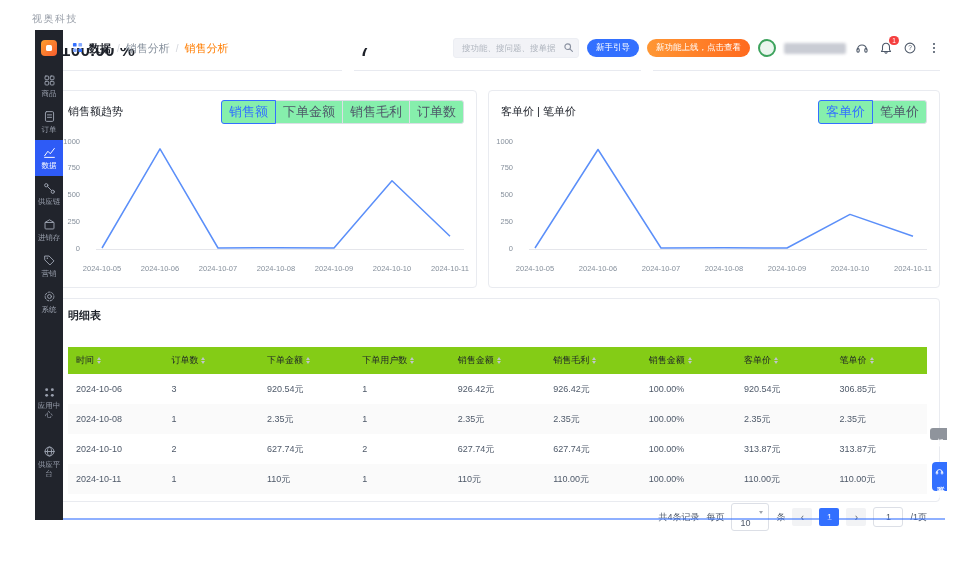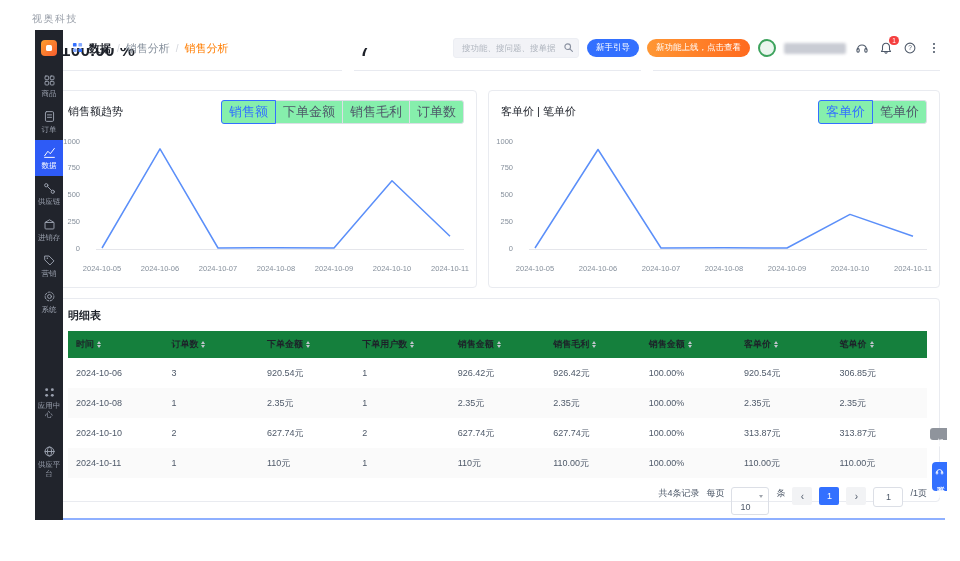--- a/index.html
+++ b/index.html
@@ -68,31 +68,31 @@
   .ylab{width:28px;position:relative;flex:none}
   .ylab span{position:absolute;right:16px;transform:translateY(-50%);font-size:7.5px;color:#86909c}
   .plot-area{flex:1;position:relative;border-bottom:1px solid #e5e6eb}
   .plot-area svg{position:absolute;left:0;top:0}
   .xlabs-row{display:flex;height:16px;margin-top:12px}
   .xlab-spacer{width:28px;flex:none}
   .xlabs{flex:1;position:relative}
   .xlabs span{position:absolute;top:2px;transform:translateX(-50%);font-size:7.5px;color:#86909c;white-space:nowrap}
   
   .table-card{position:absolute;left:55px;right:20px;top:298px;height:204px;padding:9px 12px;box-sizing:border-box}
-  .table-title{font-size:11px;font-weight:700;color:#1d2129;margin-bottom:8px}
+  .table-title{font-size:11px;font-weight:700;color:#1d2129;margin-bottom:24px}
   table.detail-table{width:100%;border-collapse:collapse;table-layout:fixed}
-  .detail-table th{background:#15803d;font-size:9px;color:#1d2129;font-weight:700;text-align:left;
+  .detail-table th{background:#84cc16;font-size:9px;color:#1d2129;font-weight:400;text-align:left;
                    padding:7px 8px;white-space:nowrap;overflow:hidden;cursor:pointer}
   .detail-table td{font-size:9px;color:#4e5969;padding:8.5px 8px;white-space:nowrap;overflow:hidden}
   .detail-table tbody tr:nth-child(even){background:#fafafa}
   .sort{display:inline-flex;flex-direction:column;vertical-align:middle;margin-left:3px}
   .sort::before{content:"";border:2.5px solid transparent;border-bottom:3px solid #c0c4cc;margin-bottom:1px}
   .sort::after{content:"";border:2.5px solid transparent;border-top:3px solid #c0c4cc}
   
-  .pager{display:flex;justify-content:flex-end;gap:7px;margin-top:9px;
+  .pager{display:flex;justify-content:flex-end;align-items:center;gap:7px;margin-top:9px;
          font-size:9px;color:#4e5969}
   .page-select{position:relative;border:1px solid #dcdfe6;border-radius:3px;padding:14px 18px 2px 8px;cursor:pointer}
   .caret{position:absolute;right:5px;top:7px;border:2.5px solid transparent;border-top:3.5px solid #a0a5ad}
   .page-btn{width:20px;height:18px;display:flex;align-items:center;justify-content:center;background:#f2f3f5;
             border-radius:2px;color:#4e5969;cursor:pointer;font-size:10px;user-select:none}
   .page-num{background:#3370ff;color:#fff;font-size:9px}
   .page-input{width:24px;height:16px;border:1px solid #dcdfe6;border-radius:3px;text-align:center;
               font-size:9px;color:#4e5969;outline:none;font-family:inherit}
   
   .float-task{position:absolute;right:13px;top:428px;background:#8f949c;color:#fff;font-size:8px;

